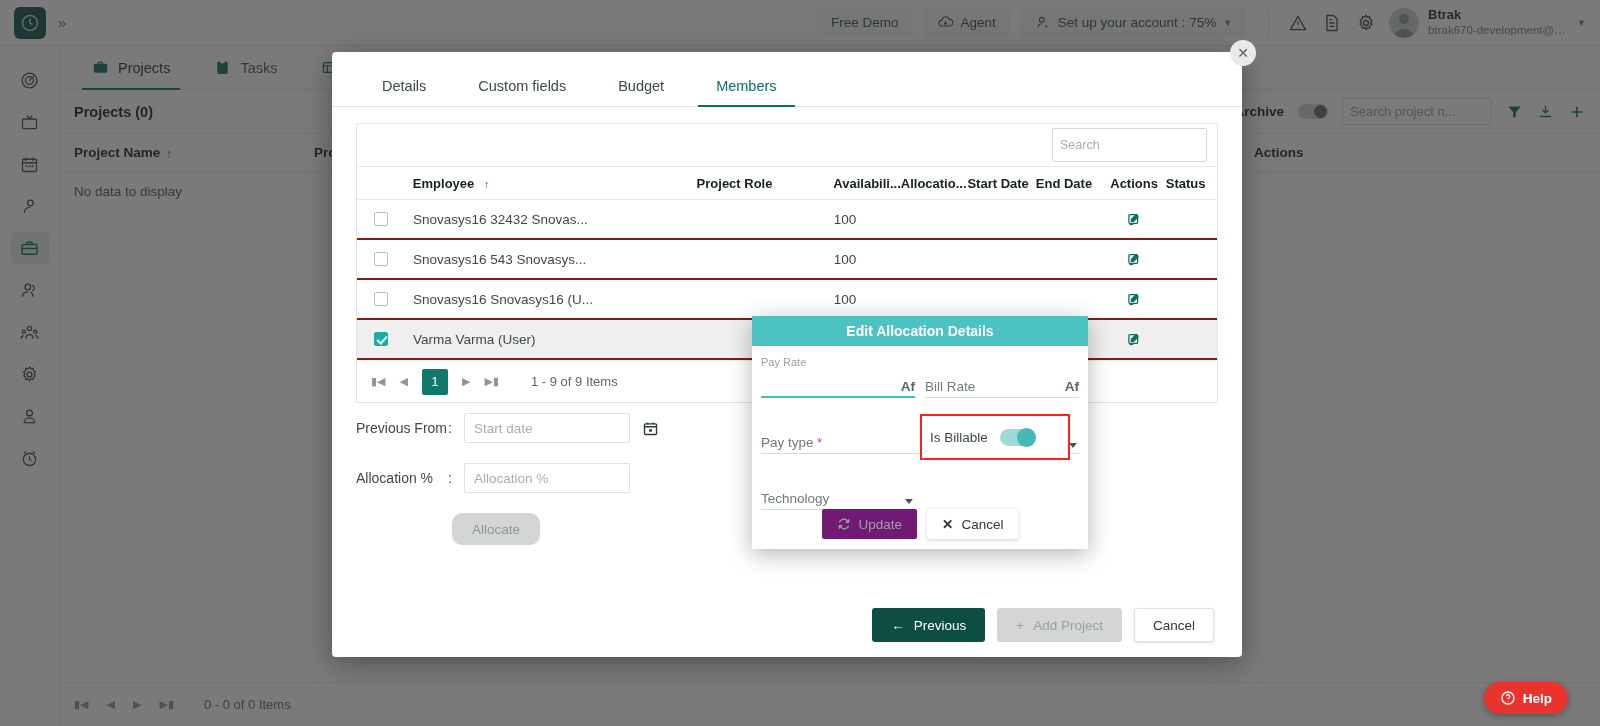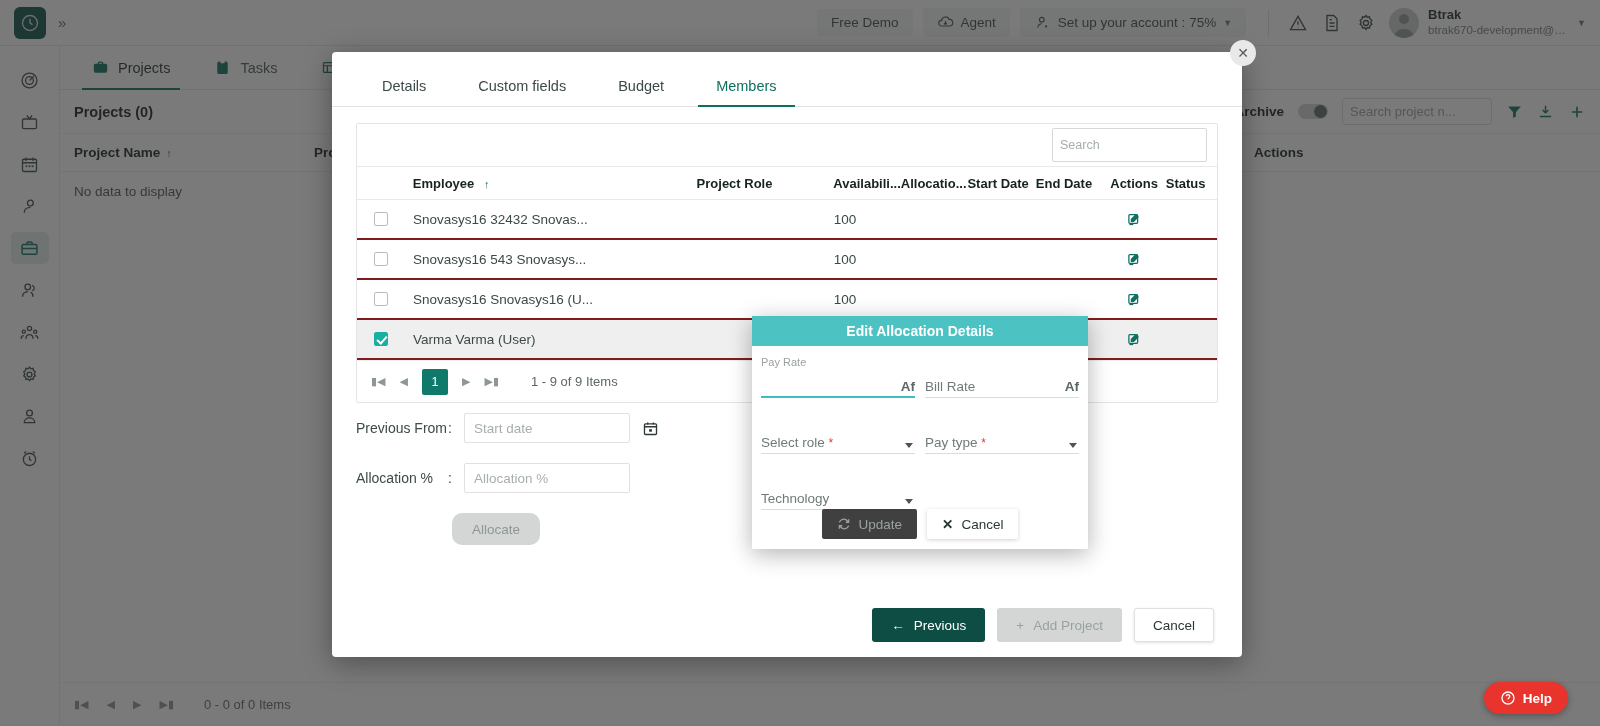--- a/index.html
+++ b/index.html
@@ -229,21 +229,21 @@
     content: ""; position: absolute; right: -2px; top: -1px; width: 19px; height: 19px;
     border-radius: 50%; background: #44b9b5;
   }
   .popup-actions {
     position: absolute; bottom: 10px; left: 0; right: 0; display: flex; justify-content: center; gap: 10px;
   }
   .pbtn {
     height: 30px; padding: 0 15px; display: flex; align-items: center; gap: 8px;
     font-size: 13.5px; border-radius: 2px; cursor: pointer;
   }
-  .pbtn-update { background: #404040; color: #9aa3a2; }
+  .pbtn-update { background: #701a75; color: #9aa3a2; }
   .pbtn-cancel { background: #fff; color: #2a3736; box-shadow: 0 1px 4px rgba(0,0,0,.18); }
 
   
   .help-fab {
     position: absolute; right: 32px; bottom: 12px; height: 32px; padding: 0 16px;
     background: #e8342c; color: #fff; border-radius: 16px;
     display: flex; align-items: center; gap: 7px; font-size: 13.5px; font-weight: 700;
     box-shadow: 0 2px 6px rgba(0,0,0,.3); cursor: pointer;
   }
   svg { display: block; }
@@ -659,46 +659,42 @@
         <div class="pf">
           <div class="pf-ph">Bill Rate</div>
           <div class="pf-val">Af</div>
           <div class="pf-line"></div>
         </div>
       </div>
 
       <div class="pf-row" style="margin-top:14px">
         <div class="pf">
           <div class="pf-ph">
-            <span>Select role</span>
-            <span class="pf-req">*</span>
-          </div>
-          <span class="caret"></span>
-          <div class="pf-line"></div>
-        </div>
-        <div class="pf">
-          <div class="pf-ph">
             <span>Pay type</span>
             <span class="pf-req">*</span>
           </div>
           <span class="caret"></span>
           <div class="pf-line"></div>
         </div>
       </div>
 
       <div class="pf-row" style="margin-top:14px">
         <div class="pf">
           <div class="pf-ph">Technology</div>
           <span class="caret"></span>
           <div class="pf-line"></div>
         </div>
         <div class="pf"></div>
       </div>
     </div>
 
+    <div class="billable-wrap">
+      <span class="bl-label">Is Billable</span>
+      <span class="toggle-on"></span>
+    </div>
 
     <div class="popup-actions">
       <div class="pbtn pbtn-update">
         <span>
           <svg width="14" height="14" viewBox="0 0 24 24" fill="none" stroke="#9aa3a2" stroke-width="2.2">
             <path d="M4 9a8 8 0 0113-3l3 3M20 15a8 8 0 01-13 3l-3-3"></path>
               <path d="M20 4v5h-5M4 20v-5h5"></path>
           </svg>
         </span>
         <span>Update</span>

